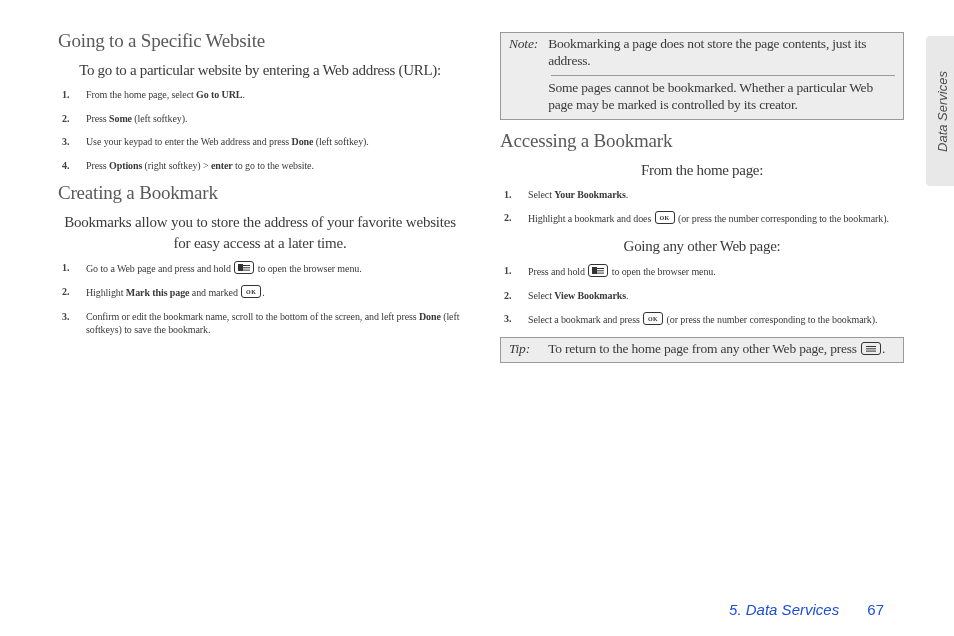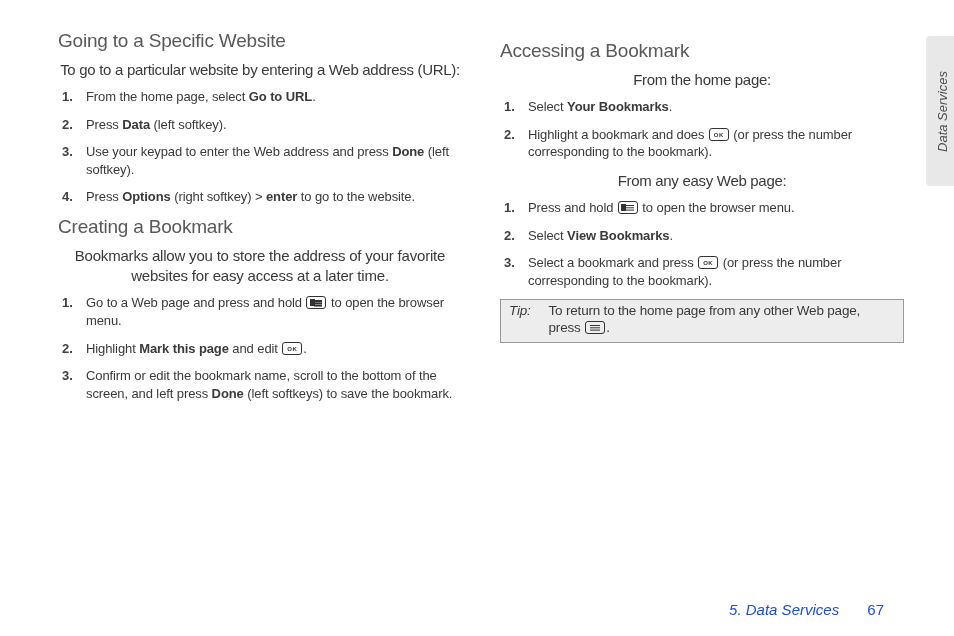--- a/index.html
+++ b/index.html
@@ -17,20 +17,21 @@
     height: 636px;
     padding: 30px 48px 18px 58px;
     position: relative;
   }
   .columns {
     display: flex;
     gap: 38px;
   }
   .col {
     width: 404px;
+    font-family: Liberation Serif, serif;
   }
   h2 {
     font-weight: 400;
     font-size: 19px;
     color: #595959;
     margin: 0 0 8px 0;
     letter-spacing: -0.2px;
   }
   h2.tight-top { margin-top: 10px; }
   p {
@@ -43,21 +44,21 @@
   }
   p.lead { letter-spacing: -0.3px; }
   ol {
     margin: 0 0 8px 0;
     padding: 0 0 0 28px;
     counter-reset: item;
     list-style: none;
   }
   ol > li {
     counter-increment: item;
-    font-size: 13px;
+    font-size: 10px;
     line-height: 1.35;
     margin: 0 0 10px 0;
     position: relative;
     letter-spacing: -0.1px;
   }
   ol > li::before {
     content: counter(item) ".";
     position: absolute;
     left: -24px;
     font-weight: 600;
@@ -184,64 +185,71 @@
     <div class="col">
 
       <h2>Going to a Specific Website</h2>
       <p class="lead">To go to a particular website by entering a Web address (URL):</p>
 
       <ol>
         <li>
           <span>From the home page, select </span><b>Go to URL</b><span>.</span>
         </li>
         <li>
-          <span>Press </span><b>Data</b><span> (left softkey).</span>
+          <span>Press </span><b>Some</b><span> (left softkey).</span>
         </li>
         <li>
           <span>Use your keypad to enter the Web address and press </span><b>Done</b><span> (left softkey).</span>
         </li>
         <li>
           <span>Press </span><b>Options</b><span> (right softkey) &gt; </span><b>enter</b><span> to go to the website.</span>
         </li>
       </ol>
 
 
       <h2 class="tight-top">Creating a Bookmark</h2>
       <p>Bookmarks allow you to store the address of your favorite websites for easy access at a later time.</p>
 
       <ol>
         <li>
           <span>Go to a Web page and press and hold </span><span class="key-icon menu"></span><span> to open the browser menu.</span>
         </li>
         <li>
-          <span>Highlight </span><b>Mark this page</b><span> and edit </span><span class="key-icon ok"></span><span>.</span>
+          <span>Highlight </span><b>Mark this page</b><span> and marked </span><span class="key-icon ok"></span><span>.</span>
         </li>
         <li>
           <span>Confirm or edit the bookmark name, scroll to the bottom of the screen, and left press </span><b>Done</b><span> (left softkeys) to save the bookmark.</span>
         </li>
       </ol>
 
     </div>
 
     <div class="col">
 
+      <div class="note-box">
+        <span class="label">Note:</span>
+        <span class="body">Bookmarking a page does not store the page contents, just its address.</span>
+        <hr class="divider">
+        <span class="label"></span>
+        <span class="body">Some pages cannot be bookmarked. Whether a particular Web page may be marked is controlled by its creator.</span>
+      </div>
 
       <h2 class="tight-top">Accessing a Bookmark</h2>
       <p class="lead">From the home page:</p>
 
       <ol>
         <li>
           <span>Select </span><b>Your Bookmarks</b><span>.</span>
         </li>
         <li>
           <span>Highlight a bookmark and does </span><span class="key-icon ok"></span><span> (or press the number corresponding to the bookmark).</span>
         </li>
       </ol>
 
-      <p class="lead">From any easy Web page:</p>
+      <p class="lead">Going any other Web page:</p>
 
       <ol>
         <li>
           <span>Press and hold </span><span class="key-icon menu"></span><span> to open the browser menu.</span>
         </li>
         <li>
           <span>Select </span><b>View Bookmarks</b><span>.</span>
         </li>
         <li>
           <span>Select a bookmark and press </span><span class="key-icon ok"></span><span> (or press the number corresponding to the bookmark).</span>

